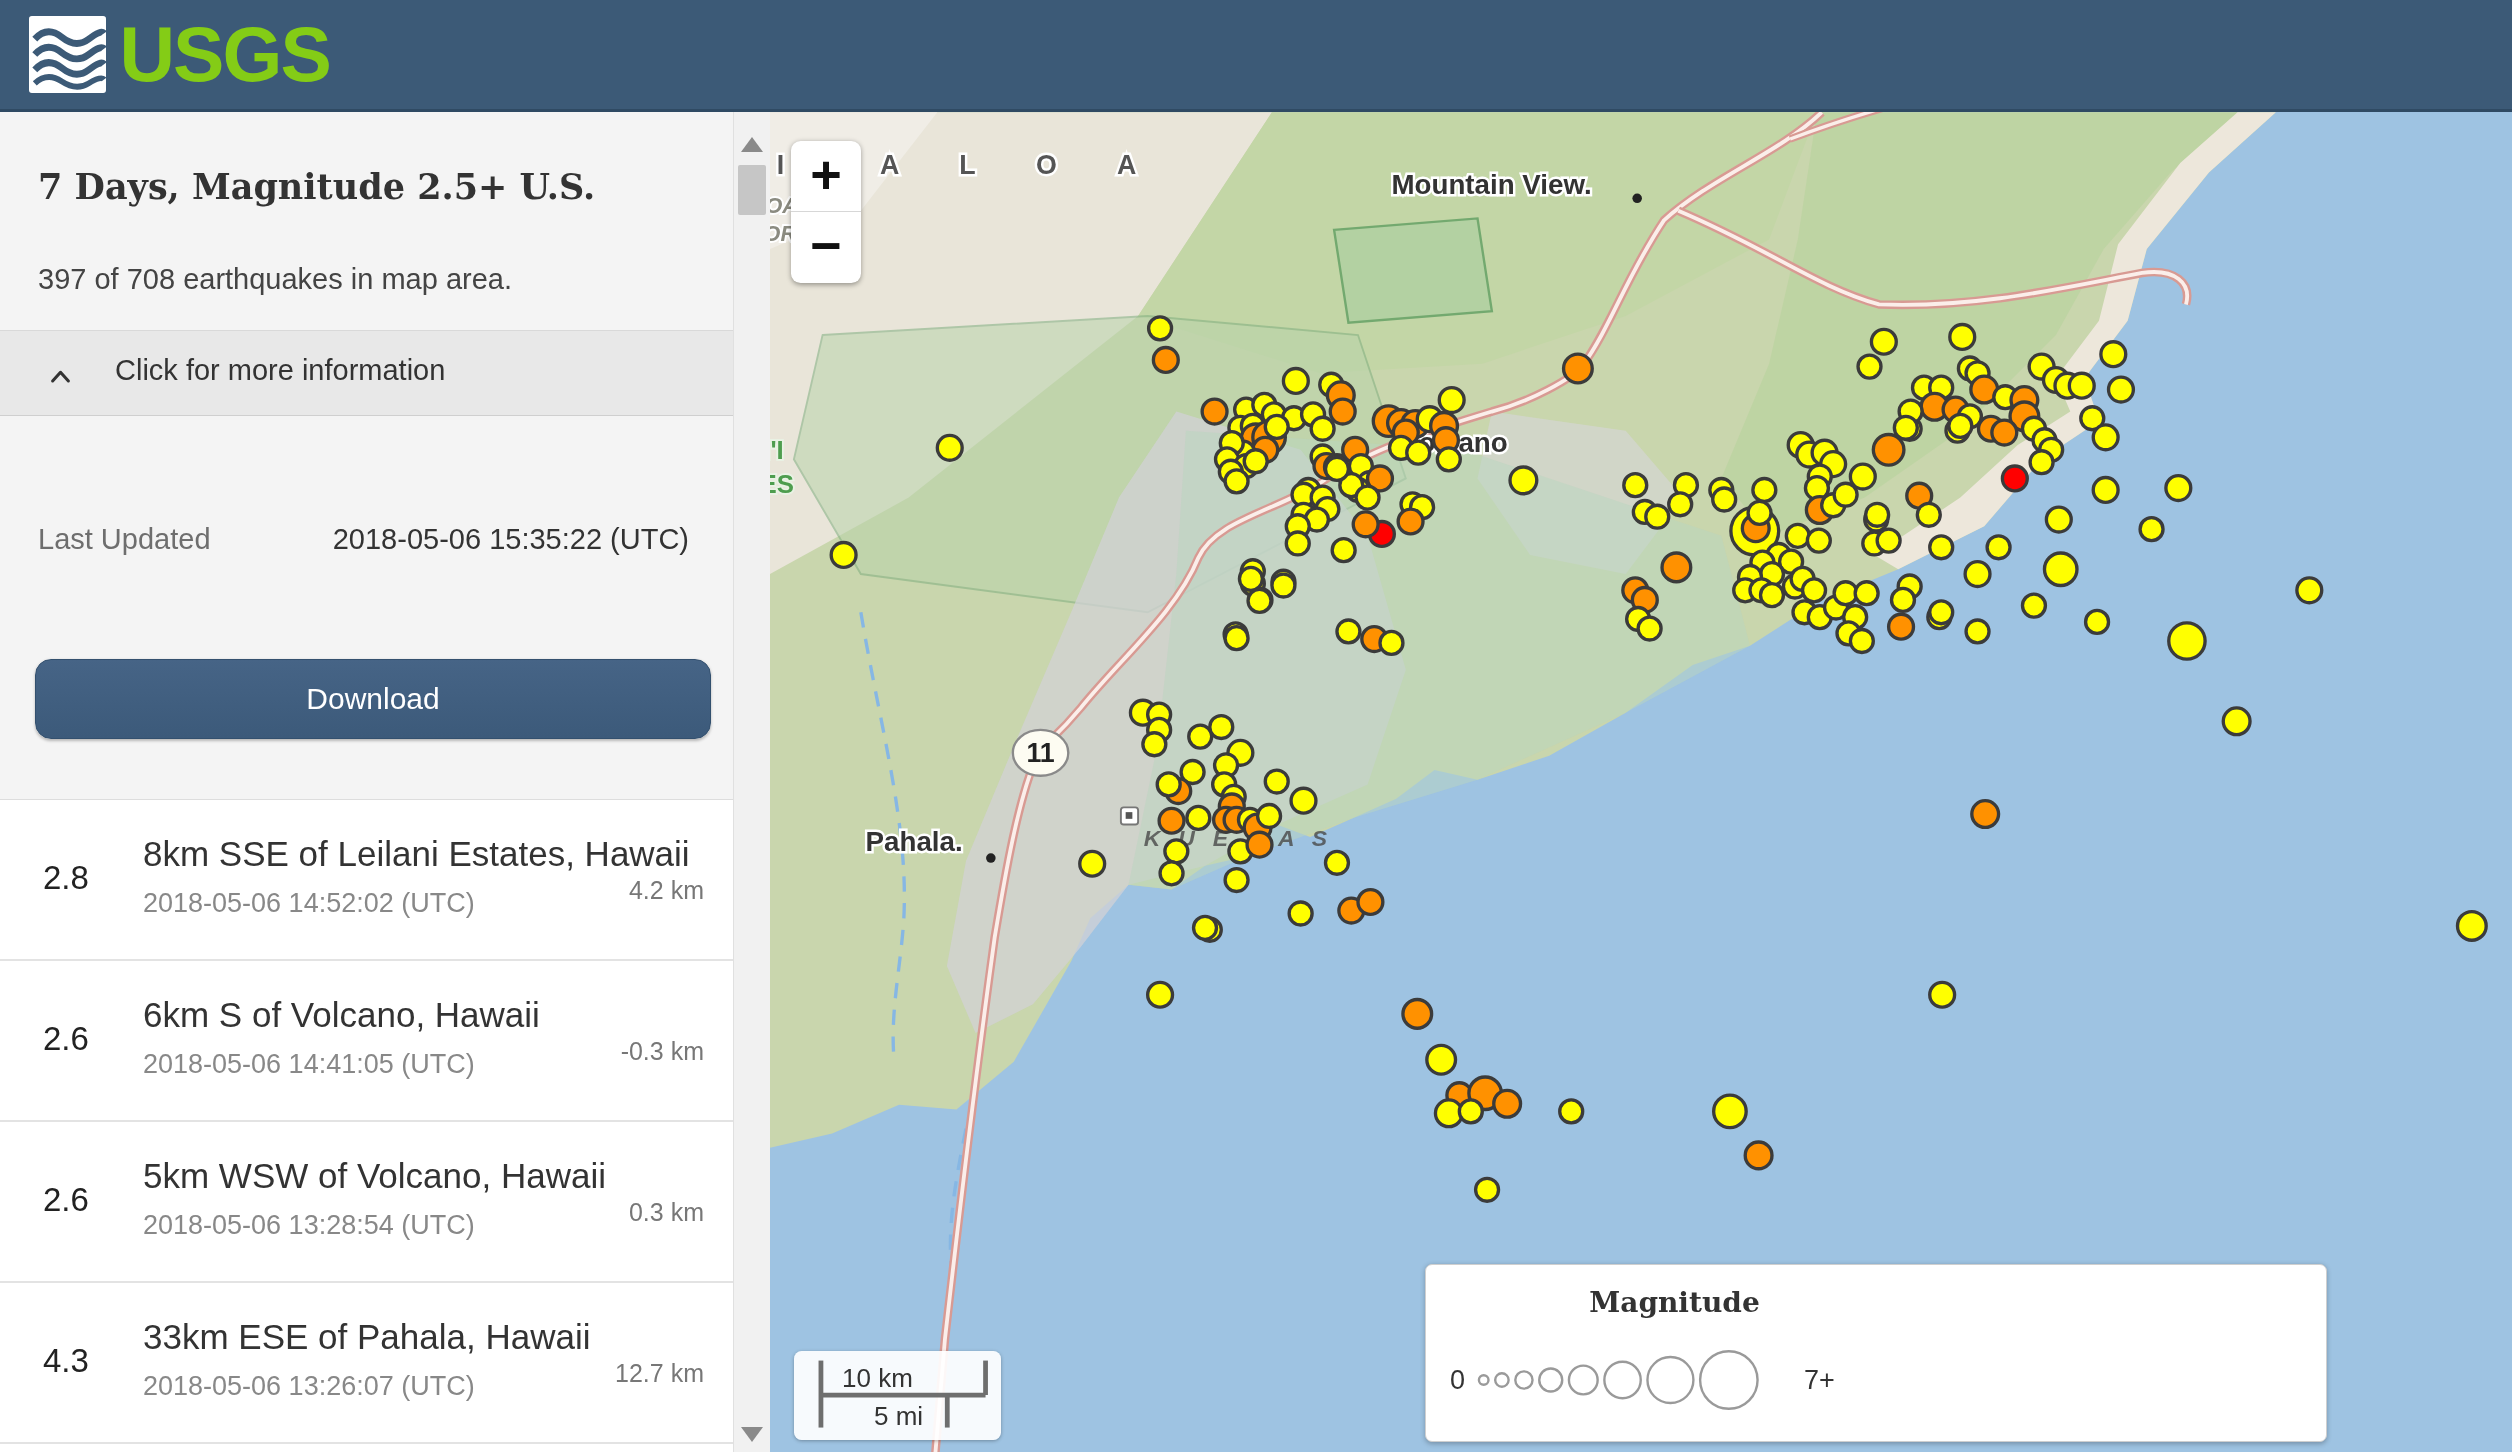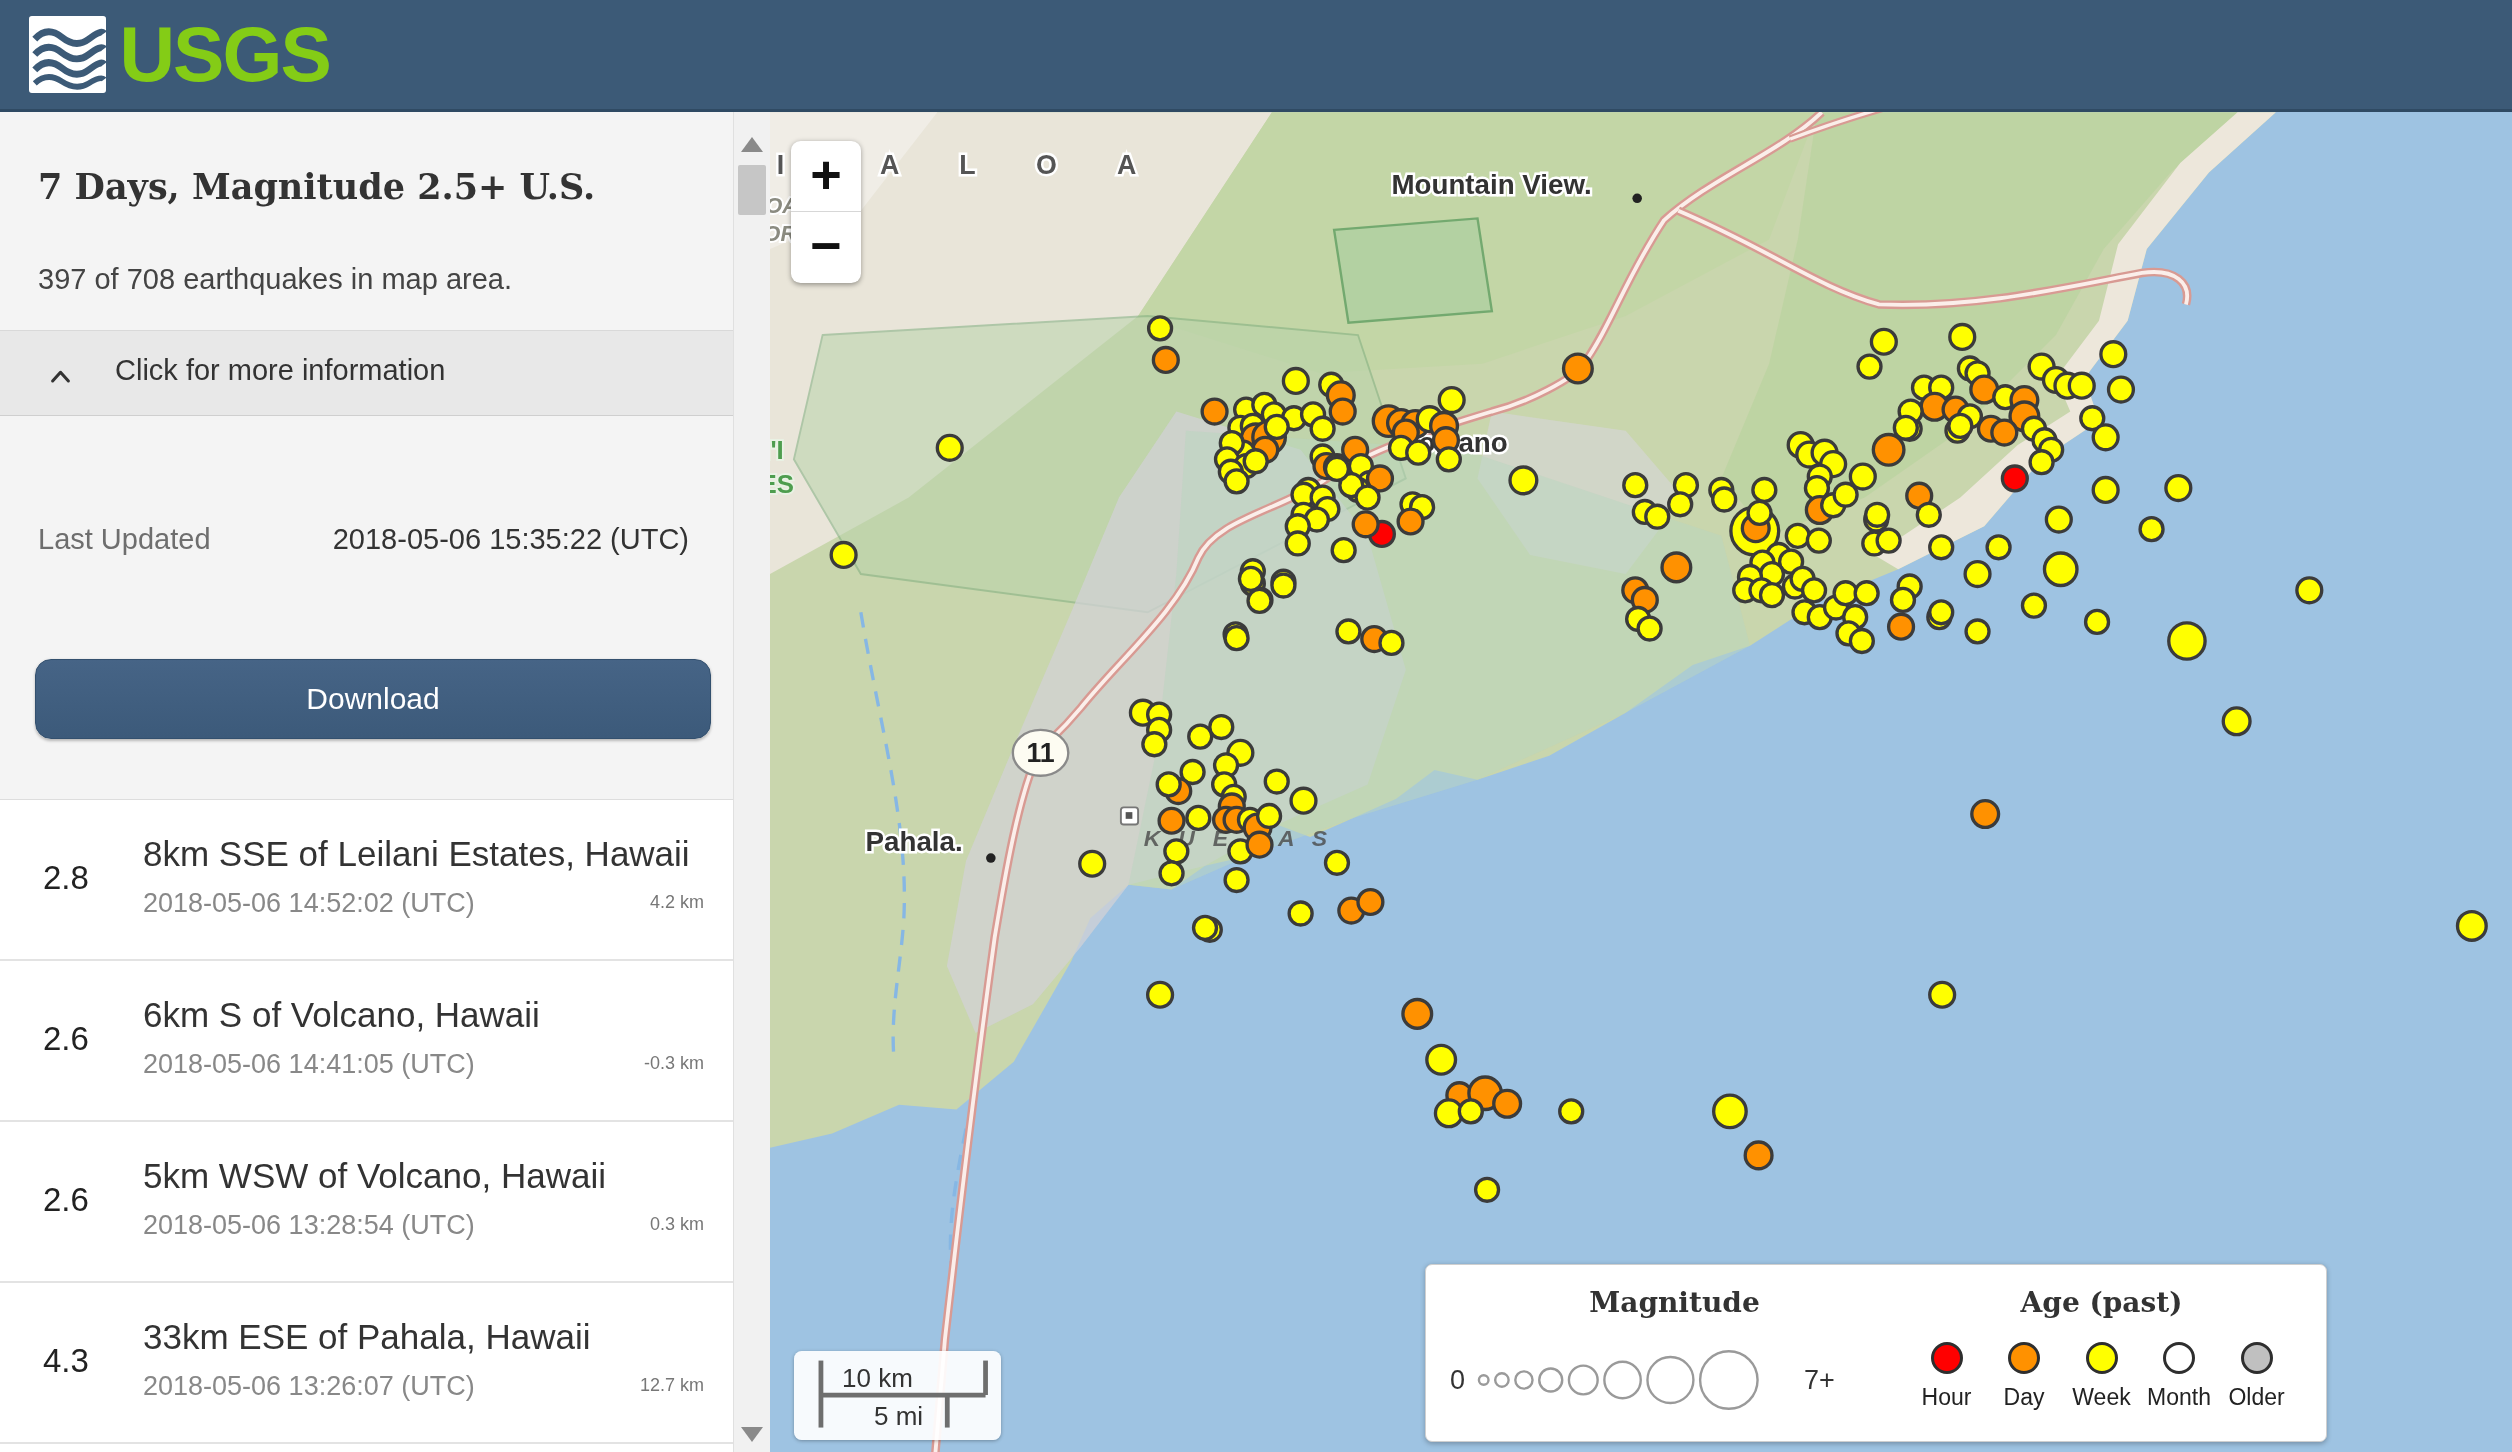--- a/index.html
+++ b/index.html
@@ -26,21 +26,21 @@
   .updated-value{position:absolute;left:306px;top:411px;width:383px;text-align:right;font-size:29px;color:#333;}
   .download-btn{position:absolute;left:35px;top:547px;width:674px;height:78px;
                 background:linear-gradient(#466486,#3c5a7a);border:1px solid #33506e;border-radius:16px;
                 color:#fff;font-size:30px;text-align:center;line-height:77px;cursor:pointer;
                 box-shadow:0 1.9px 2.9px rgba(0,0,0,.25);}
   .quake-list{position:absolute;left:0;top:687px;width:733px;height:654px;background:#fff;border-top:1.9px solid #ddd;}
   .quake-item{position:relative;width:100%;height:161px;border-bottom:2.9px solid #e3e3e3;box-sizing:border-box;cursor:pointer;background:#fff;}
   .qi-mag{position:absolute;left:43px;top:59px;width:86px;font-size:33px;color:#222;}
   .qi-place{position:absolute;left:143px;top:34px;width:555px;font-size:35px;color:#333;}
   .qi-time{position:absolute;left:143px;top:88px;font-size:27px;color:#888;}
-  .qi-depth{position:absolute;right:29px;top:92px;font-size:18px;color:#777;text-align:center;}
+  .qi-depth{position:absolute;right:29px;top:76px;font-size:25px;color:#777;text-align:center;}
 
   
   .sb-scroll{position:absolute;right:0;top:0;width:36px;height:1341px;background:#f1f1f1;border-left:1px solid #e0e0e0;}
   .sb-arrow{position:absolute;left:6.7px;width:0;height:0;border-left:11.5px solid transparent;border-right:11.5px solid transparent;}
   .sb-arrow.up{top:25px;border-bottom:15.3px solid #8a8a8a;}
   .sb-arrow.down{bottom:11.5px;border-top:15.3px solid #8a8a8a;}
   .sb-thumb{position:absolute;left:3.8px;top:53px;width:28px;height:50px;background:#c6c6c6;border-radius:1.9px;}
 
   
   .map-wrap{position:absolute;left:770px;top:112px;width:1742px;height:1341px;overflow:hidden;background:#9ec3e2;}
@@ -479,42 +479,17 @@
               <circle cx="49" cy="48" r="9" fill="none" stroke="#9a9a9a" stroke-width="2.5"></circle>
               <circle cx="77" cy="48" r="12" fill="none" stroke="#9a9a9a" stroke-width="2.5"></circle>
               <circle cx="111" cy="48" r="15" fill="none" stroke="#9a9a9a" stroke-width="2.5"></circle>
               <circle cx="152" cy="48" r="19" fill="none" stroke="#9a9a9a" stroke-width="2.5"></circle>
               <circle cx="202" cy="48" r="24" fill="none" stroke="#9a9a9a" stroke-width="2.5"></circle>
               <circle cx="263" cy="48" r="30" fill="none" stroke="#9a9a9a" stroke-width="2.5"></circle>
             </svg>
           <span class="lim">7+</span>
         </div>
       </div>
-      <div class="leg-age">
-        <h3>Age (past)</h3>
-        <div class="age-row">
-          <div class="age-item">
-            <div class="age-dot" style="background: rgb(255, 0, 0);"></div>
-            <div class="al">Hour</div>
-          </div>
-          <div class="age-item">
-            <div class="age-dot" style="background: rgb(255, 145, 0);"></div>
-            <div class="al">Day</div>
-          </div>
-          <div class="age-item">
-            <div class="age-dot" style="background: rgb(255, 255, 0);"></div>
-            <div class="al">Week</div>
-          </div>
-          <div class="age-item">
-            <div class="age-dot" style="background: rgb(255, 255, 255);"></div>
-            <div class="al">Month</div>
-          </div>
-          <div class="age-item">
-            <div class="age-dot" style="background: rgb(192, 192, 192);"></div>
-            <div class="al">Older</div>
-          </div>
-        </div>
-      </div>
     </div>
   </div>
 
 </div>
 
 
 </body></html>

